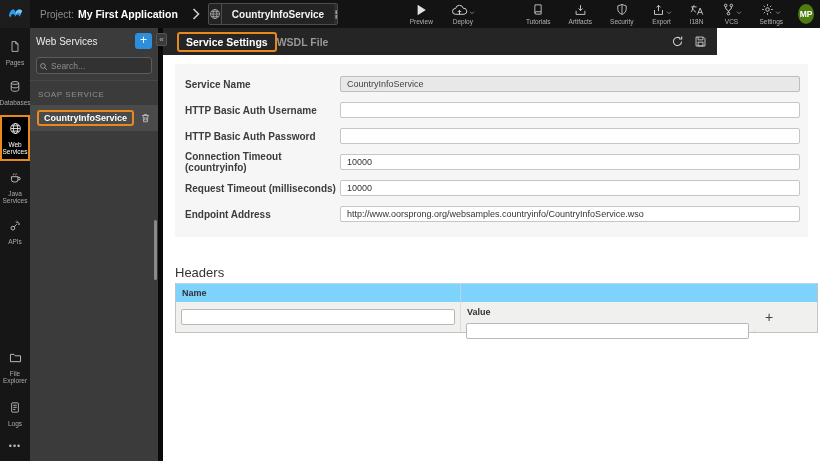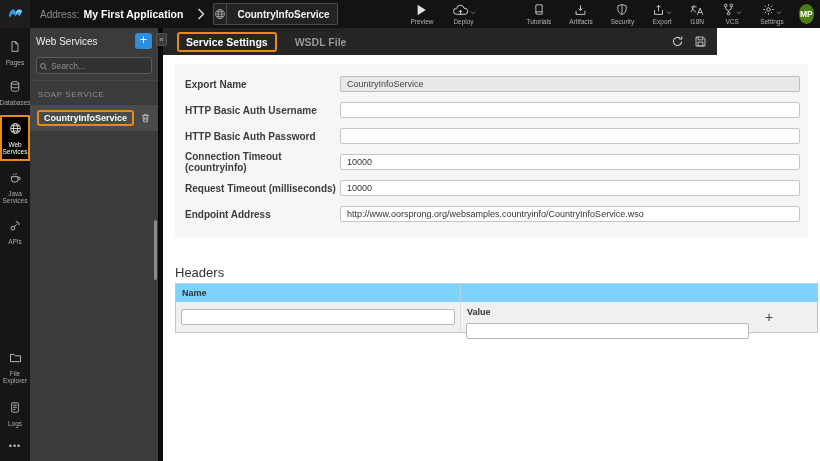--- a/index.html
+++ b/index.html
@@ -74,21 +74,21 @@
     background:#0a0a0a; z-index:21; }
   .collapse-btn { position:absolute; top:33px; left:156px; width:11px; height:13px;
     background:#3a3a3a; border:1px solid #555; border-radius:2px; color:#b5b5b5;
     font-size:8px; line-height:11px; text-align:center; z-index:25; cursor:pointer; }
 
   
   .main { position:absolute; top:28px; left:163px; width:554px; height:433px; background:#fff; }
   .tabbar { height:27px; background:#252525; display:flex; align-items:center; }
   .tab-active { margin-left:14px; padding:2px 7px; border:2px solid #E8891D; border-radius:3px;
     color:#fff; font-size:10.5px; font-weight:bold; cursor:pointer; }
-  .tab { margin-left:18px; color:#979797; font-size:10.5px; font-weight:bold; cursor:pointer; }
+  .tab { margin-left:0; color:#979797; font-size:10.5px; font-weight:bold; cursor:pointer; }
   .tab-actions { margin-left:auto; display:flex; align-items:center; gap:10px;
     padding-right:10px; color:#d0d0d0; }
   .tab-actions > span { display:flex; cursor:pointer; }
 
   .content { position:relative; width:100%; height:406px; background:#fff; }
   .form-panel { position:absolute; left:12px; top:9px; width:633px; height:173px;
     background:#f6f6f6; padding-top:7px; }
   .frow { display:flex; align-items:center; height:26px; padding:0 8px 0 10px; }
   .flabel { width:155px; flex:0 0 auto; font-size:10px; font-weight:bold; color:#3c3c3c; }
   .finput { flex:1; height:16px; border:1px solid #c6c6c6; border-radius:2px; background:#fff;
@@ -122,21 +122,21 @@
   <div class="topbar">
     <div class="logo-box">
       <span>
         <svg width="17" height="15" viewBox="0 0 20 18">
           <path d="M2 13 C4 4, 9 3, 10 9 C12 4, 16 4, 18 7 L15 14 C13 10, 11 11, 10 14 C8 9, 5 10, 4 15 Z" fill="#2e9be6"></path>
           <path d="M10 9 C12 5, 16 5, 18 7 L16 11 C14 8, 12 9, 11 11 Z" fill="#7cc7f0"></path>
         </svg>
       </span>
     </div>
     <div class="proj">
-      <span class="proj-label">Address:</span>
+      <span class="proj-label">Project:</span>
       <span class="proj-name">My First Application</span>
     </div>
     <span class="crumb-chevron">
       <svg width="8" height="12" viewBox="0 0 8 12">
           <path d="M1.5 1l5 5-5 5" stroke="currentColor" stroke-width="1.6" fill="none"></path>
         </svg>
     </span>
     <div class="svc-chip">
       <span class="svc-chip-ico">
         <svg width="12" height="12" viewBox="0 0 16 16" fill="none" stroke="currentColor" stroke-width="1">
@@ -403,21 +403,21 @@
               <path d="M5 2.5V6h6V2.5"></path>
               <rect x="5" y="8.8" width="6" height="4.7"></rect>
           </svg>
         </span>
       </span>
     </div>
 
     <div class="content">
       <div class="form-panel">
         <div class="frow">
-          <span class="flabel">Export Name</span>
+          <span class="flabel">Service Name</span>
           <input class="finput" type="text" disabled="" value="CountryInfoService" style="">
         </div>
         <div class="frow">
           <span class="flabel">HTTP Basic Auth Username</span>
           <input class="finput" type="text" value="" style="">
         </div>
         <div class="frow">
           <span class="flabel">HTTP Basic Auth Password</span>
           <input class="finput" type="password" value="" style="">
         </div>

